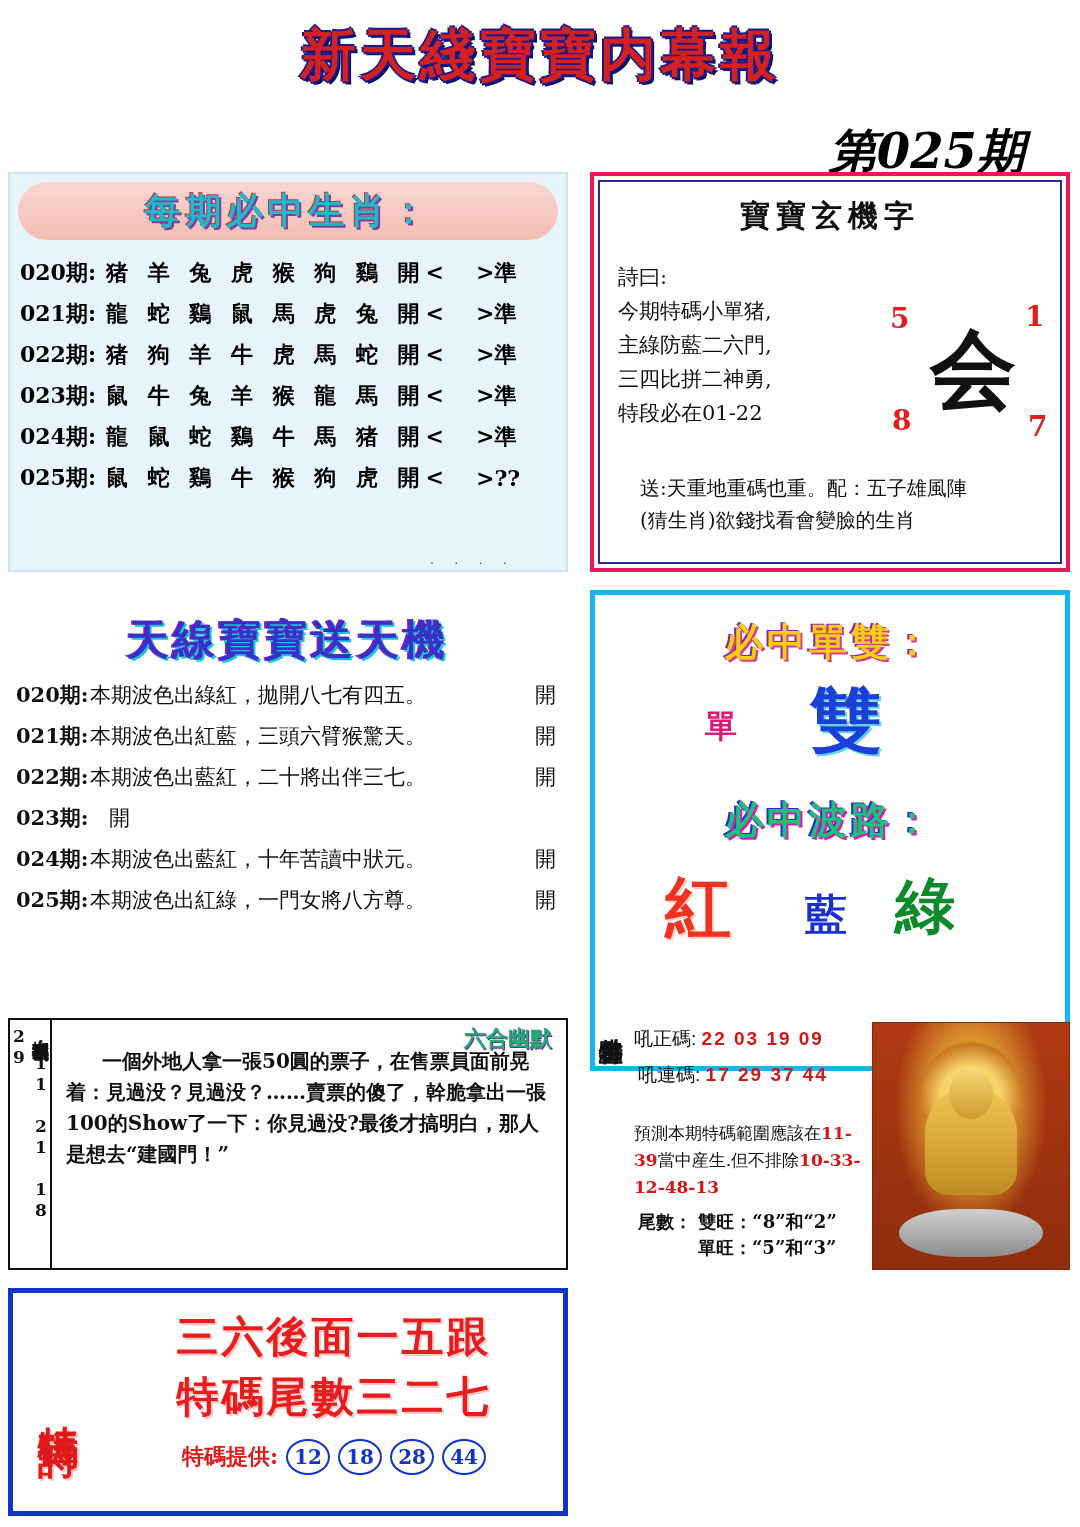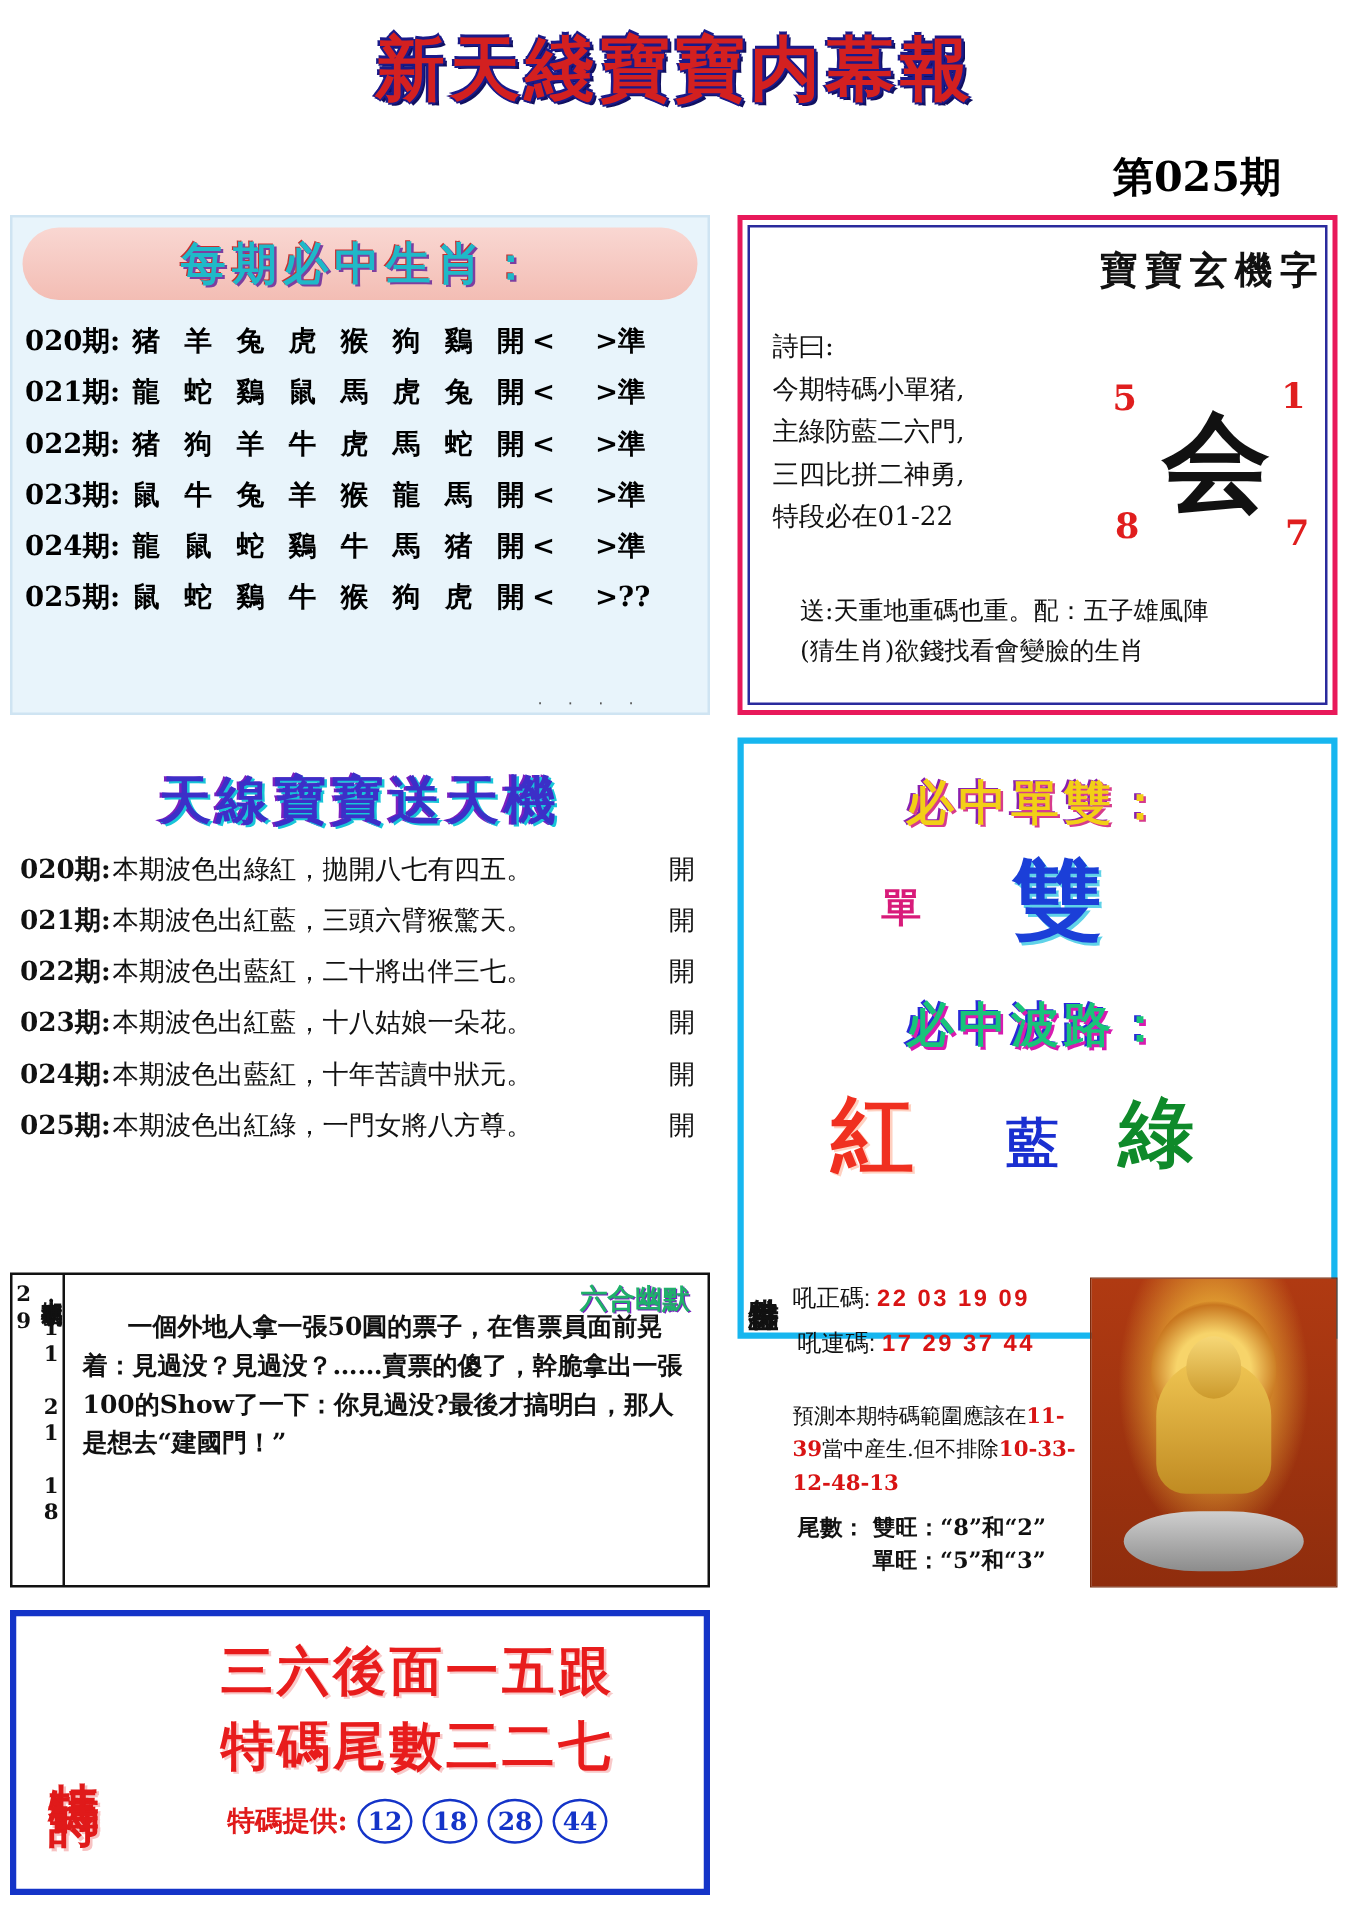--- a/index.html
+++ b/index.html
@@ -14,22 +14,22 @@
   #header-title{
     top:18px;left:0;width:1080px;text-align:center;
     font-size:56px;font-weight:bold;letter-spacing:4px;
     font-family:"DejaVu Serif","Liberation Serif",serif;
     color:#d32020;
     text-shadow:
       2px 0 0 #1a1a8a, -2px 0 0 #1a1a8a, 0 2px 0 #1a1a8a, 0 -2px 0 #1a1a8a,
       3px 3px 0 #101060;
   }
   #issue-label{
-    top:120px;right:55px;font-size:33px;font-weight:bold;
-    font-family:"DejaVu Serif","Liberation Serif",serif;color:#000;
+    top:120px;right:55px;font-size:48px;font-weight:bold;
+    font-family:"DejaVu Serif","Liberation Serif",serif;color:#000;font-style:italic;
   }
 
   
   #panel-zodiac{
     top:172px;left:8px;width:560px;height:400px;
     background:#e8f4fb;border:2px solid #cfe4f2;box-sizing:border-box;
   }
   #zodiac-banner{
     margin:8px auto 12px;width:540px;height:58px;border-radius:30px;
     background:linear-gradient(#f9d7d2,#f3bdb4);
@@ -53,21 +53,21 @@
 
   
   #panel-xuanji{
     top:172px;left:590px;width:480px;height:400px;
     border:4px solid #e8195a;background:#fff;box-sizing:border-box;
   }
   #panel-xuanji .inner{
     margin:4px;height:calc(100% - 8px);border:2px solid #2a2a9c;box-sizing:border-box;position:relative;
   }
   #xuanji-title{
-    top:14px;left:0;width:100%;text-align:right;
+    top:14px;left:0;width:100%;text-align:center;
     font-size:30px;font-weight:bold;letter-spacing:6px;color:#111;
     font-family:Liberation Sans, sans-serif;
   }
   #xuanji-poem{top:78px;left:18px;width:250px;}
   #xuanji-poem div{font-size:21px;line-height:34px;color:#111;font-family:"DejaVu Serif","Liberation Serif",serif;}
   .bignum{font-size:28px;font-weight:bold;font-family:"DejaVu Serif","Liberation Serif",serif;}
   #num-tl{top:120px;left:290px;color:#e01e1e;}
   #num-tr{top:118px;left:425px;color:#e01e1e;}
   #num-bl{top:222px;left:292px;color:#e01e1e;}
   #num-br{top:228px;left:428px;color:#e01e1e;}
@@ -277,21 +277,20 @@
       <div class="ttext">本期波色出紅藍，三頭六臂猴驚天。</div>
       <div class="topen">開</div>
     </div>
     <div class="trow">
       <div class="tissue">022期:</div>
       <div class="ttext">本期波色出藍紅，二十將出伴三七。</div>
       <div class="topen">開</div>
     </div>
     <div class="trow">
       <div class="tissue">023期:</div>
-      <div class="ttext">本期波色出紅藍，十八姑娘一朵花。</div>
       <div class="topen">開</div>
     </div>
     <div class="trow">
       <div class="tissue">024期:</div>
       <div class="ttext">本期波色出藍紅，十年苦讀中狀元。</div>
       <div class="topen">開</div>
     </div>
     <div class="trow">
       <div class="tissue">025期:</div>
       <div class="ttext">本期波色出紅綠，一門女將八方尊。</div>

